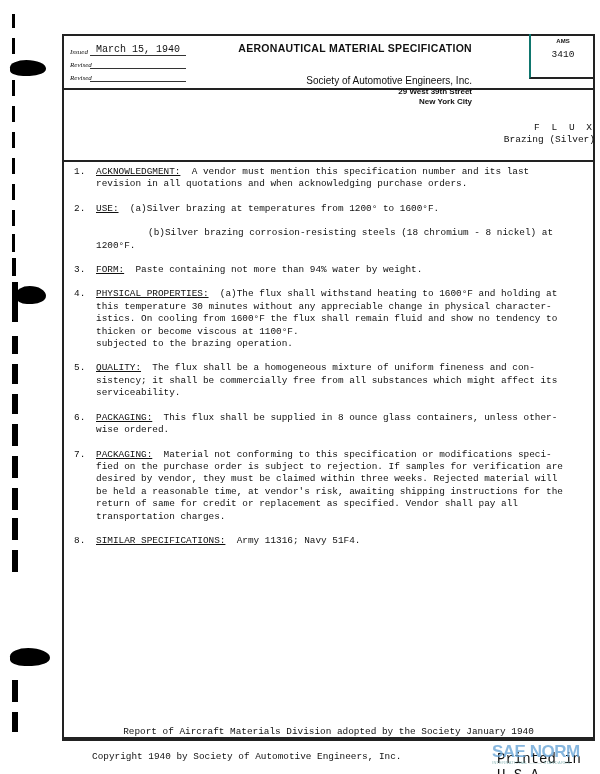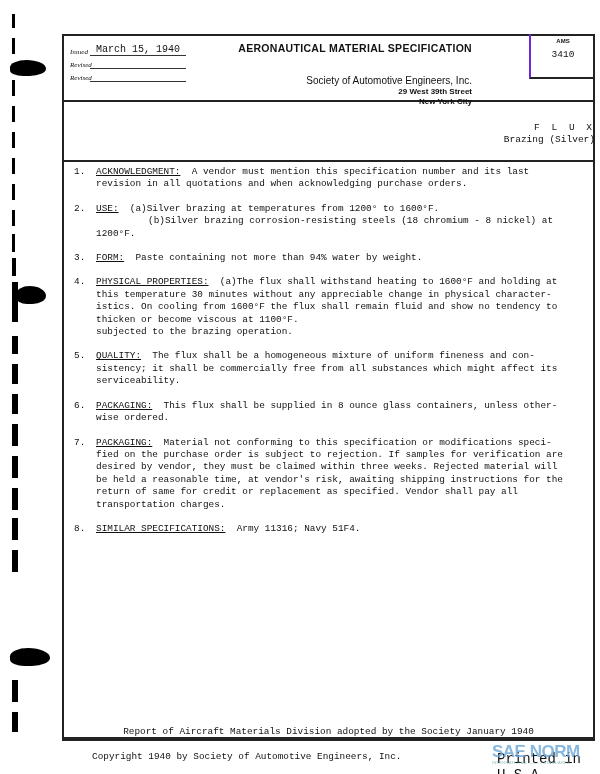--- a/index.html
+++ b/index.html
@@ -1,40 +1,40 @@
 <!DOCTYPE html>
 <html><head>
 <meta charset="utf-8">
 <style>
   html, body { margin:0; padding:0; background:#fff; }
   body { width:600px; height:774px; position:relative; overflow:hidden; font-family:"Liberation Mono", monospace; color:#111; }
   .binder { position:absolute; left:0; top:0; width:50px; height:774px; }
   .binder .tick { position:absolute; left:12px; width:4px; background:#000; }
   .binder .blob { position:absolute; background:#000; border-radius:50% 60% 50% 40%; }
   .frame { position:absolute; left:62px; top:34px; width:533px; height:705px; border:2px solid #222; border-right:2px solid #222; box-sizing:border-box; }
-  .header { position:absolute; left:62px; top:34px; width:533px; height:68px; border-bottom:2px solid #222; box-sizing:border-box; }
+  .header { position:absolute; left:62px; top:34px; width:533px; height:56px; border-bottom:2px solid #222; box-sizing:border-box; }
   .issued-block { position:absolute; left:8px; top:10px; font-family:"Liberation Serif", serif; font-style:italic; font-size:7px; }
   .issued-row { display:flex; align-items:flex-end; height:12px; margin-bottom:1px; }
   .issued-row .lbl { width:20px; }
   .issued-row .val { border-bottom:1px solid #333; width:90px; font-family:"Liberation Mono", monospace; font-style:normal; font-size:10px; padding-left:6px; line-height:11px; }
   .title-block { position:absolute; left:150px; top:8px; width:260px; text-align:right; font-family:"Liberation Sans", sans-serif; }
   .title-main { font-weight:bold; font-size:10.5px; letter-spacing:0.3px; }
   .title-soc { font-size:10px; margin-top:21px; }
   .title-addr { font-size:8px; font-weight:bold; margin-top:1px; }
-  .ams-box { position:absolute; right:0; top:0; width:64px; height:43px; border-left:2px solid #6d28d9; border-bottom:2px solid #222; text-align:center; font-family:"Liberation Sans", sans-serif; }
+  .ams-box { position:absolute; right:0; top:0; width:64px; height:43px; border-left:2px solid #0f766e; border-bottom:2px solid #222; text-align:center; font-family:"Liberation Sans", sans-serif; }
   .ams-box .lbl { font-size:6px; font-weight:bold; margin-top:4px; }
   .ams-box .num { font-family:"Liberation Mono", monospace; font-size:9.5px; margin-top:5px; }
   .subject { position:absolute; left:62px; top:122px; width:533px; text-align:right; font-size:9.5px; line-height:12px; }
   .subject .t1 { letter-spacing:3px; }
   .rule { position:absolute; left:62px; top:160px; width:533px; height:2px; background:#222; }
   .body { position:absolute; left:72px; top:166px; width:500px; font-size:9.4px; line-height:12.4px; }
   .item { position:relative; padding-left:24px; margin-bottom:12px; }
   .item .num { position:absolute; left:2px; top:0; }
   .item .head { text-decoration:underline; }
-  .sub { }
+  .sub { margin-top:12px; }
   .indent-b { padding-left:52px; }
   .indent-b2 { padding-left:148px; }
   .report { position:absolute; left:62px; top:726px; width:533px; text-align:center; font-size:9.4px; }
   .bottom-rule { position:absolute; left:62px; top:739px; width:533px; height:2px; background:#222; }
   .copyright { position:absolute; left:92px; top:751px; font-size:9.4px; }
   .printed { position:absolute; left:476px; top:751px; font-size:14px;margin-left:21px; }
   .wm { position:absolute; left:492px; top:742px; font-family:"Liberation Sans", sans-serif; font-weight:bold; color:#6aa6d8; opacity:0.8; }
   .wm .big { font-size:17px; letter-spacing:-0.5px; }
   .wm .small { font-size:4px; font-weight:normal; color:#7aa; letter-spacing:0.3px; margin-top:-2px; }
 </style>

